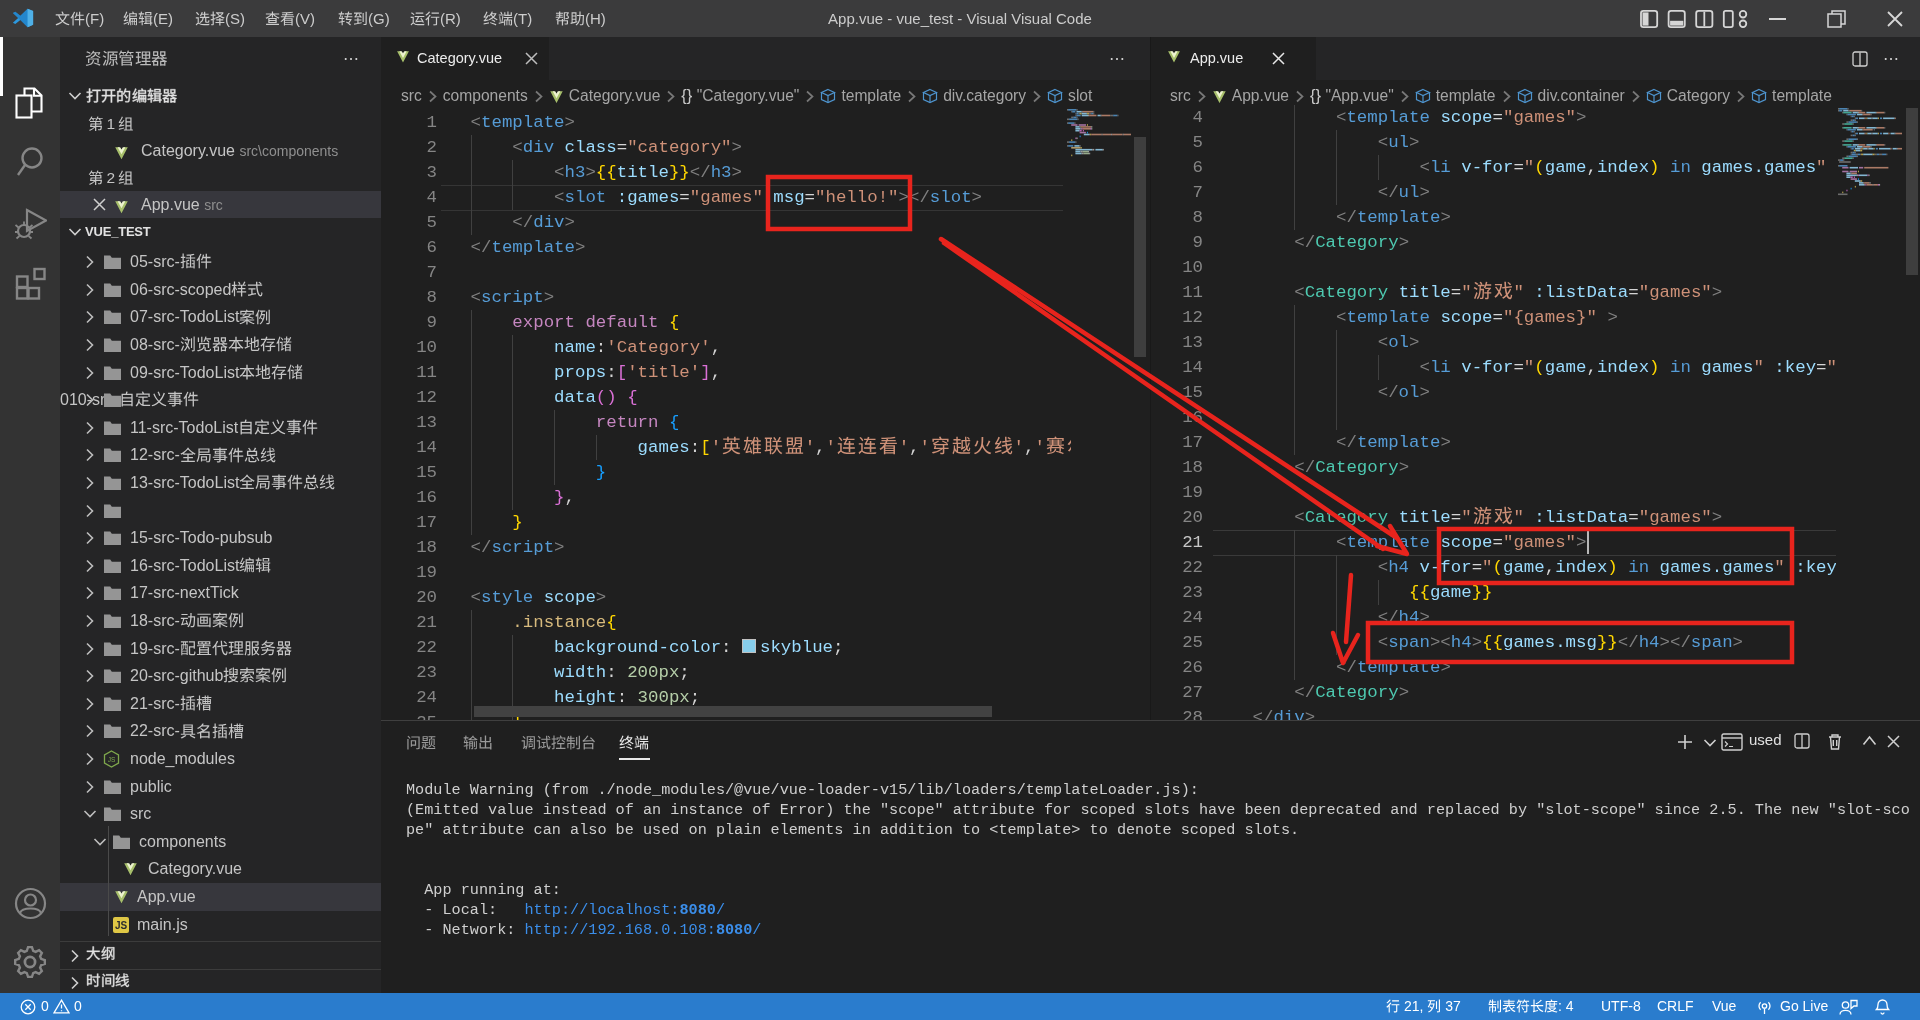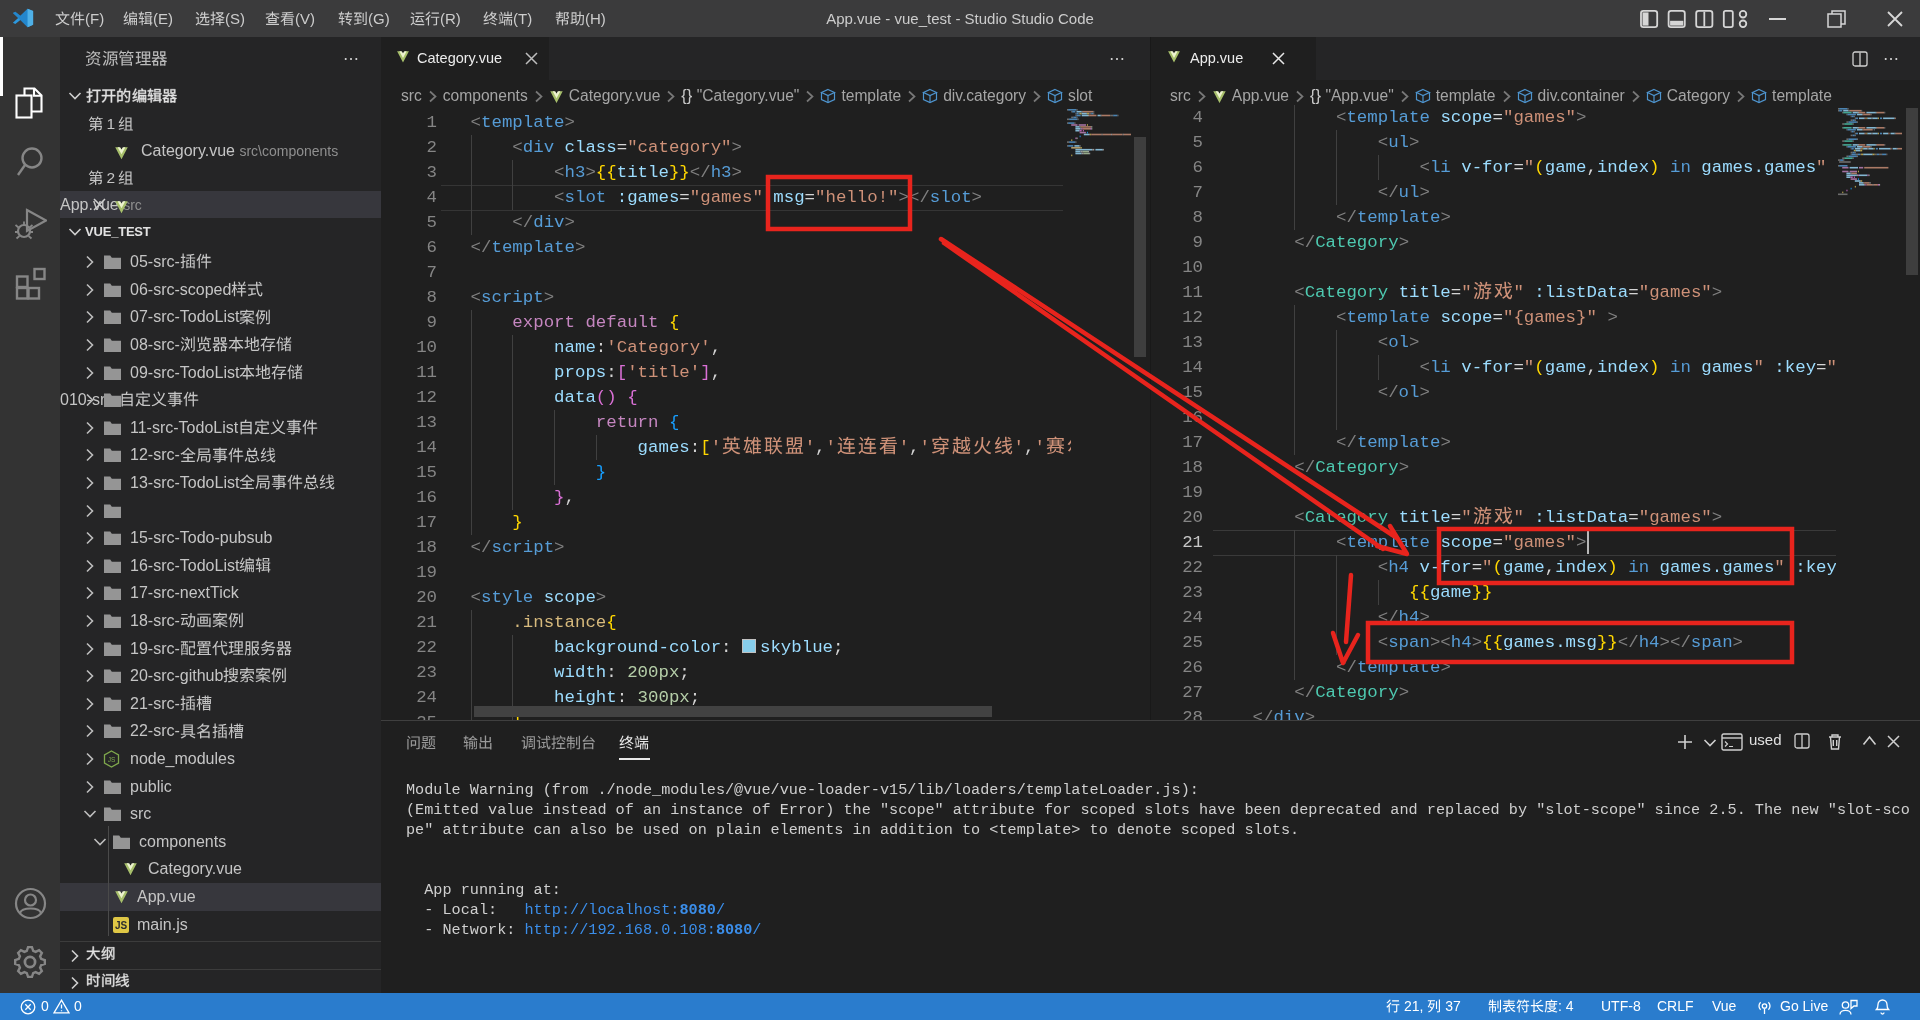--- a/index.html
+++ b/index.html
@@ -71,21 +71,21 @@
     <div class="menu" style="left:483px"><svg class="cj" viewBox="0 0 1000 1000">
         <use href="#u7EC8"></use>
       </svg><svg class="cj" viewBox="0 0 1000 1000">
         <use href="#u7AEF"></use>
       </svg>(T)</div>
     <div class="menu" style="left:555px"><svg class="cj" viewBox="0 0 1000 1000">
         <use href="#u5E2E"></use>
       </svg><svg class="cj" viewBox="0 0 1000 1000">
         <use href="#u52A9"></use>
       </svg>(H)</div>
-    <div class="menu" style="left:810px;width:300px;text-align:center">App.vue - vue_test - Studio Studio Code</div>
+    <div class="menu" style="left:810px;width:300px;text-align:center">App.vue - vue_test - Visual Visual Code</div>
     <svg class="ab" style="left:1640px;top:10px" width="110" height="18" viewBox="0 0 366 60">
       <rect x="3" y="3" width="54" height="54" rx="8" stroke="#d6d6d6" stroke-width="6" fill="none"></rect>
       <rect x="8" y="8" width="20" height="44" fill="#d6d6d6"></rect>
       <rect x="95" y="3" width="54" height="54" rx="8" stroke="#d6d6d6" stroke-width="6" fill="none"></rect>
       <rect x="100" y="36" width="44" height="16" fill="#d6d6d6"></rect>
       <rect x="187" y="3" width="54" height="54" rx="8" stroke="#d6d6d6" stroke-width="6" fill="none"></rect>
       <line x1="214" y1="6" x2="214" y2="54" stroke="#d6d6d6" stroke-width="6" fill="none"></line>
       <rect x="279" y="3" width="30" height="54" rx="6" stroke="#d6d6d6" stroke-width="6" fill="none"></rect>
       <circle cx="343" cy="14" r="11" stroke="#d6d6d6" stroke-width="6" fill="none"></circle>
       <circle cx="343" cy="46" r="11" stroke="#d6d6d6" stroke-width="6" fill="none"></circle>
@@ -172,21 +172,21 @@
     <svg class="ab" style="left:53px;top:109px" width="17" height="14.96" viewBox="0 0 100 100">
 <path fill="#a8c06c" d="M8 8 H34 L50 34 L66 8 H92 L50 88 Z"></path>
       <path fill="#edf3cf" d="M24 8 H41 L50 23 L59 8 H76 L50 56 Z"></path>
     </svg>
     <div class="ab row" style="top:100px;height:27px;line-height:27px"><span style="margin-left:81px">Category.vue <span class="dim" style="font-size:14px">src\components</span></span></div>
     <div class="ab row" style="top:127px;height:27px;line-height:27px"><span style="margin-left:28px;font-size:15.5px"><svg class="cj" viewBox="0 0 1000 1000">
           <use href="#u7B2C"></use>
         </svg> 2 <svg class="cj" viewBox="0 0 1000 1000">
           <use href="#u7EC4"></use>
         </svg></span></div>
-    <div class="ab row" style="top:154px;height:27px;line-height:27px;background:#37373d"><span style="">App.vue <span class="dim" style="font-size:14px">src</span></span></div>
+    <div class="ab row" style="top:154px;height:27px;line-height:27px;background:#37373d"><span style="margin-left:81px">App.vue <span class="dim" style="font-size:14px">src</span></span></div>
     <svg class="ab" style="left:33px;top:161px" width="13" height="13" viewBox="0 0 13 13">
       <path d="M1 1 L12 12 M12 1 L1 12" stroke="#cfcfcf" stroke-width="1.5"></path>
     </svg>
     <svg class="ab" style="left:53px;top:163px" width="17" height="14.96" viewBox="0 0 100 100">
 <path fill="#a8c06c" d="M8 8 H34 L50 34 L66 8 H92 L50 88 Z"></path>
       <path fill="#edf3cf" d="M24 8 H41 L50 23 L59 8 H76 L50 56 Z"></path>
     </svg>
     <div class="ab row" style="top:181px;height:27px;line-height:27px;font-weight:bold;color:#e2e2e2;font-size:13px;letter-spacing:-0.2px"><span style="margin-left:25px">VUE_TEST</span></div>
     <svg class="ab" style="left:8px;top:190px" width="14" height="9" viewBox="0 0 14 9" fill="none" stroke="#cfcfcf" stroke-width="1.6">
       <path d="M1.5 2 L7 7.5 L12.5 2"></path>

